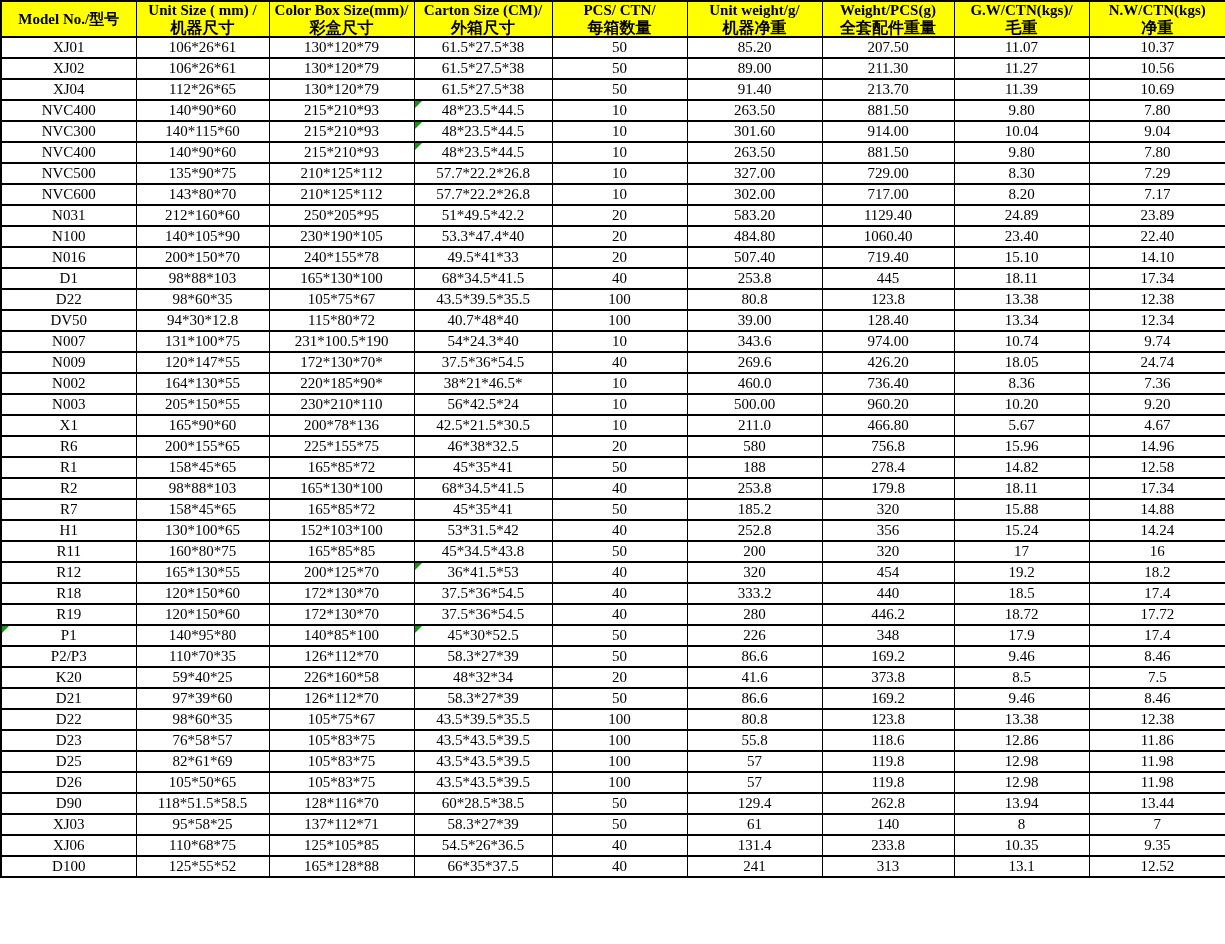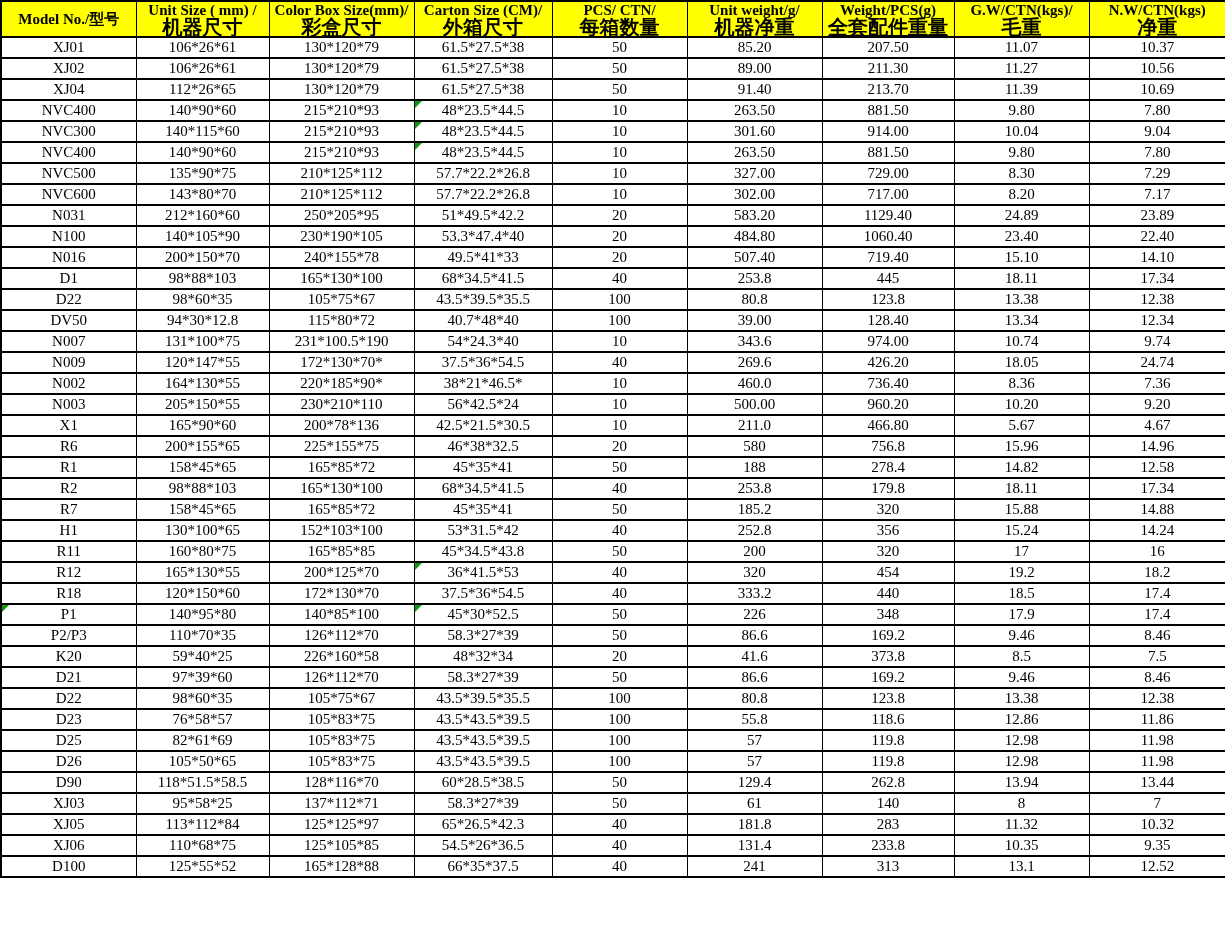--- a/index.html
+++ b/index.html
@@ -25,22 +25,22 @@
     overflow:hidden;
     white-space:nowrap;
   }
   thead th{
     background:var(--header-bg);
     height:34px;
     font-weight:bold;
     font-size:15px;
   }
   thead .h1{line-height:17px;}
-  thead .h2{line-height:17px;font-size:20px;}
-  thead .underline{text-decoration:underline;}
+  thead .h2{line-height:17px;font-size:16px;}
+  thead .underline{}
   tbody td{
     position:relative;
     height:19px;
     font-size:15px;
     line-height:19px;
   }
   .tri{
     position:absolute;
     top:0;left:0;
     width:0;height:0;
@@ -394,20 +394,31 @@
         <td>120*150*60</td>
         <td>172*130*70</td>
         <td>37.5*36*54.5</td>
         <td>40</td>
         <td>333.2</td>
         <td>440</td>
         <td>18.5</td>
         <td>17.4</td>
       </tr>
       <tr>
+        <td>R19</td>
+        <td>120*150*60</td>
+        <td>172*130*70</td>
+        <td>37.5*36*54.5</td>
+        <td>40</td>
+        <td>280</td>
+        <td>446.2</td>
+        <td>18.72</td>
+        <td>17.72</td>
+      </tr>
+      <tr>
         <td>P1<span class="tri"></span></td>
         <td>140*95*80</td>
         <td>140*85*100</td>
         <td>45*30*52.5<span class="tri"></span></td>
         <td>50</td>
         <td>226</td>
         <td>348</td>
         <td>17.9</td>
         <td>17.4</td>
       </tr>
@@ -504,31 +515,20 @@
         <td>95*58*25</td>
         <td>137*112*71</td>
         <td>58.3*27*39</td>
         <td>50</td>
         <td>61</td>
         <td>140</td>
         <td>8</td>
         <td>7</td>
       </tr>
       <tr>
-        <td>XJ05</td>
-        <td>113*112*84</td>
-        <td>125*125*97</td>
-        <td>65*26.5*42.3</td>
-        <td>40</td>
-        <td>181.8</td>
-        <td>283</td>
-        <td>11.32</td>
-        <td>10.32</td>
-      </tr>
-      <tr>
         <td>XJ06</td>
         <td>110*68*75</td>
         <td>125*105*85</td>
         <td>54.5*26*36.5</td>
         <td>40</td>
         <td>131.4</td>
         <td>233.8</td>
         <td>10.35</td>
         <td>9.35</td>
       </tr>

